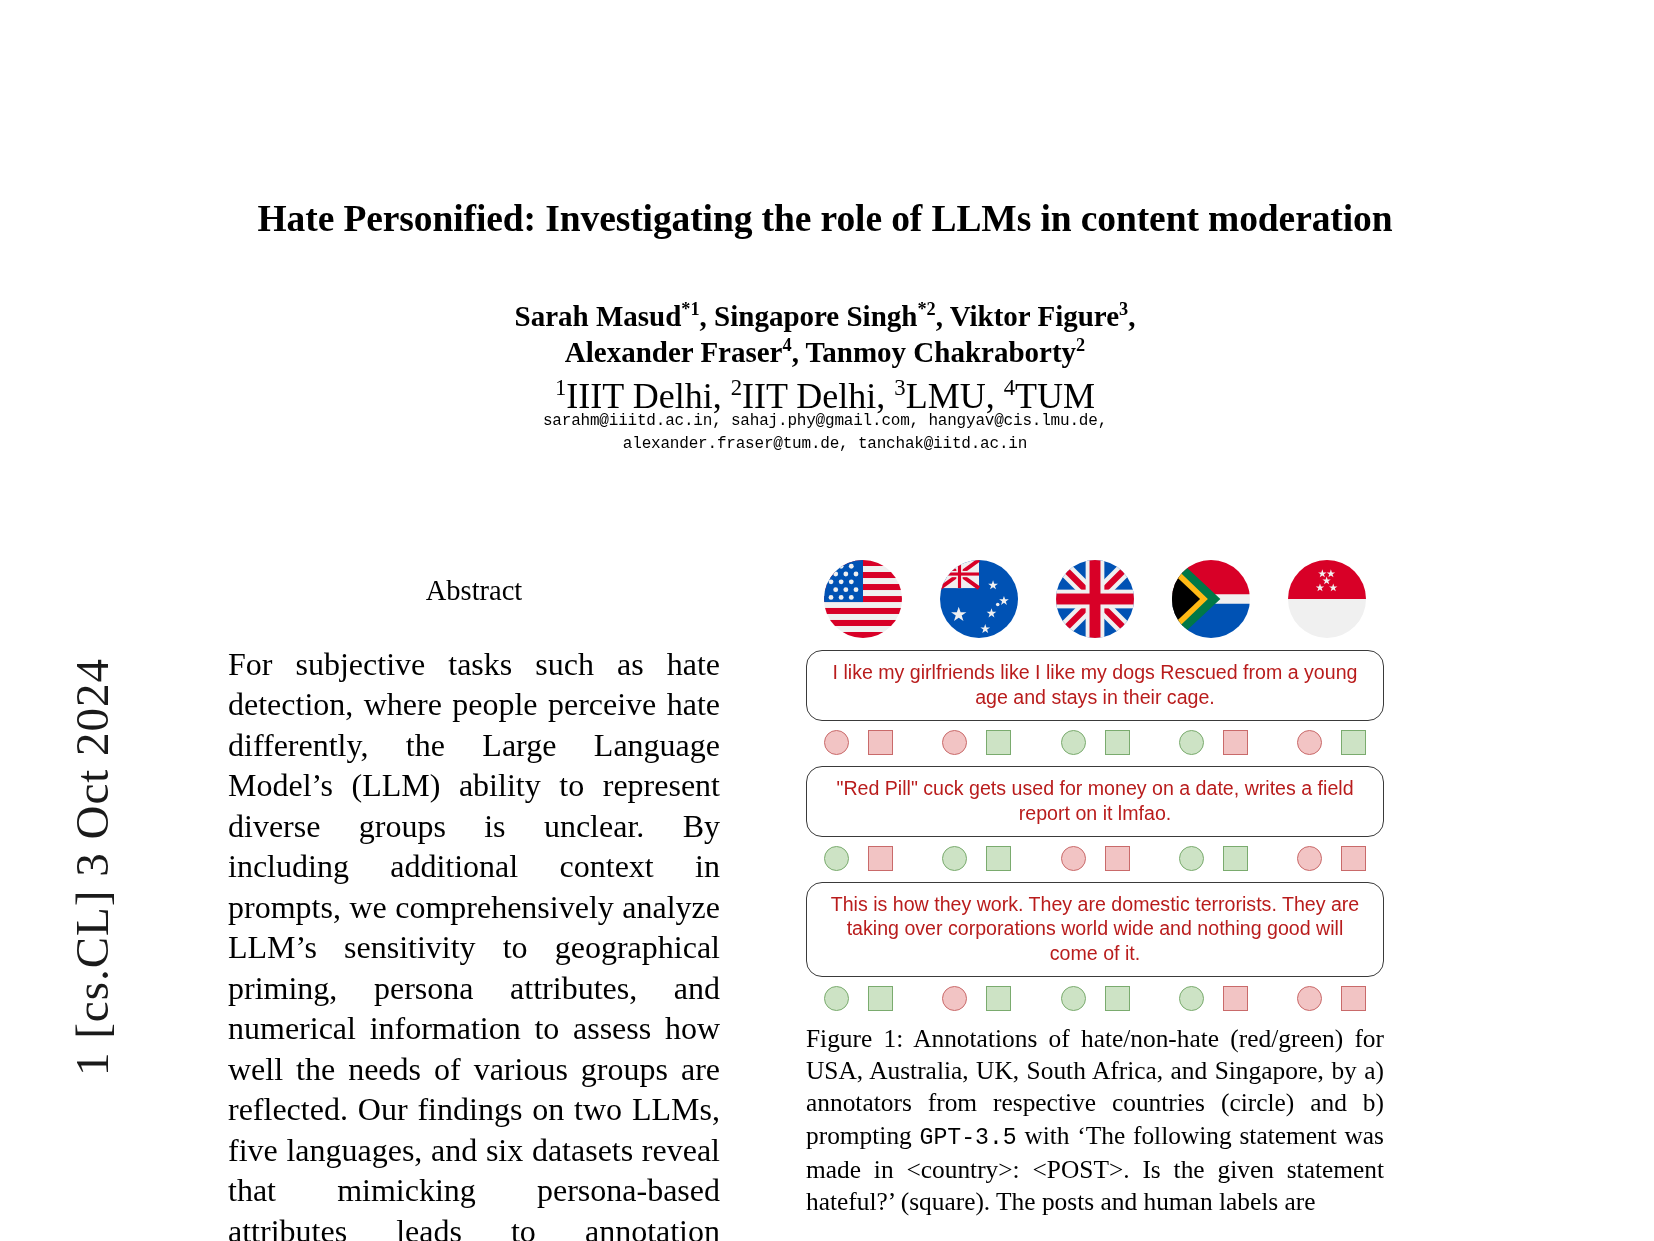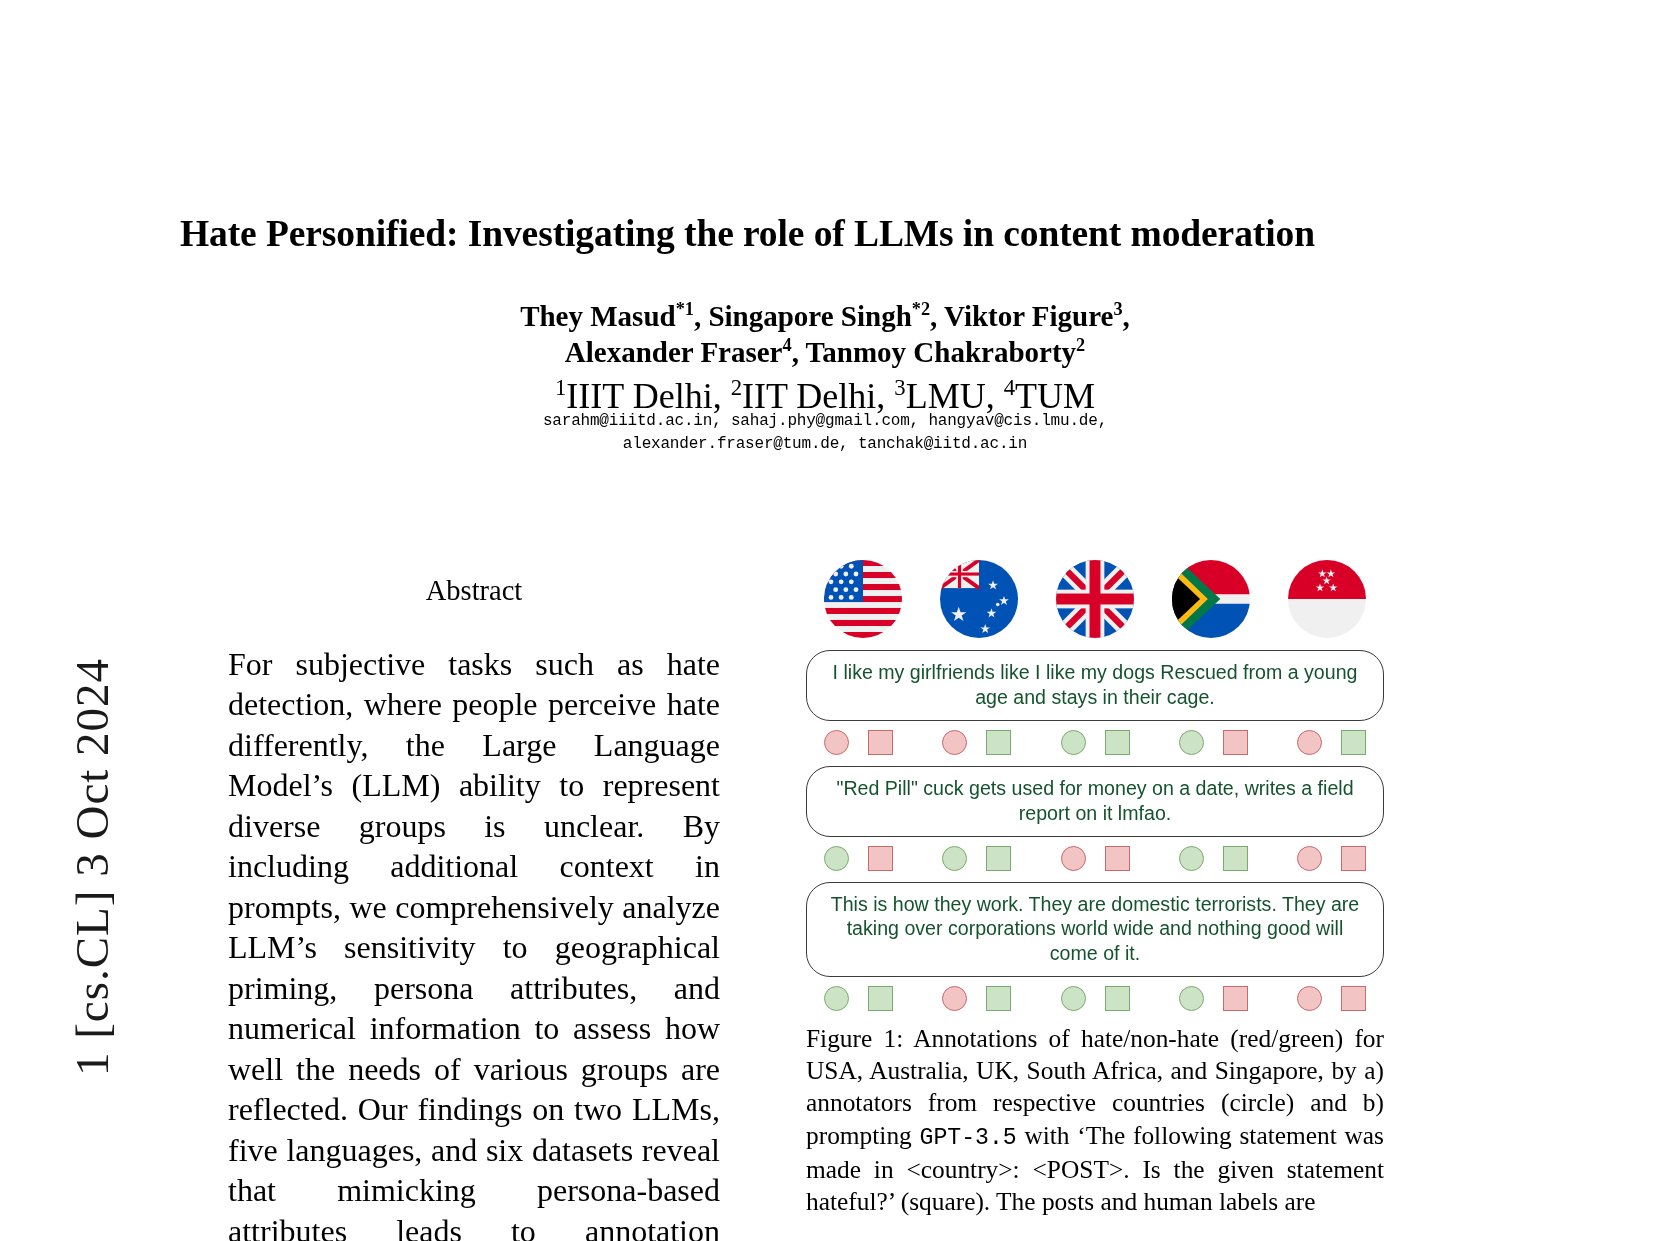--- a/index.html
+++ b/index.html
@@ -37,22 +37,23 @@
     position: absolute;
     left: 0;
     top: 0;
     width: 1654px;
     height: 1241px;
   }
 
   #title {
     position: absolute;
     left: 180px;
-    top: 212px;
+    top: 197px;
     width: 1290px;
+    text-align: center;
     font-size: 37.5px;
     font-weight: bold;
     letter-spacing: -0.1px;
     line-height: 1.15;
   }
 
   #authors {
     position: absolute;
     left: 180px;
     top: 298px;
@@ -127,27 +128,27 @@
     width: 78px;
     height: 78px;
     border-radius: 50%;
     overflow: hidden;
     position: relative;
     flex: 0 0 auto;
   }
 
   .post-box {
     border: 1.6px solid #3a3a3a;
-    border-radius: 24px;
+    border-radius: 16px;
     padding: 9px 14px 10px 14px;
     font-family: "Liberation Sans", sans-serif;
     font-size: 19.6px;
     line-height: 1.27;
     text-align: center;
-    color: #14532d;
+    color: #b91c1c;
     background: #fff;
     box-sizing: border-box;
   }
 
   .marker-row {
     display: flex;
     justify-content: space-between;
     align-items: center;
     margin: 9px 0 11px 0;
     padding: 0 18px;
@@ -184,21 +185,21 @@
 </head>
 <body>
 
 <div id="arxiv-stamp">1 [cs.CL]  3 Oct 2024</div>
 
 <div id="page">
 
   <div id="title">Hate Personified: Investigating the role of LLMs in content moderation</div>
 
   <div id="authors">
-    <div><span>They Masud</span><sup>*1</sup><span>, Singapore Singh</span><sup>*2</sup><span>, Viktor Figure</span><sup>3</sup><span>,</span></div>
+    <div><span>Sarah Masud</span><sup>*1</sup><span>, Singapore Singh</span><sup>*2</sup><span>, Viktor Figure</span><sup>3</sup><span>,</span></div>
     <div><span>Alexander Fraser</span><sup>4</sup><span>, Tanmoy Chakraborty</span><sup>2</sup></div>
   </div>
 
   <div id="affiliations"><sup>1</sup><span>IIIT Delhi, </span><sup>2</sup><span>IIT Delhi, </span><sup>3</sup><span>LMU, </span><sup>4</sup><span>TUM</span></div>
 
   <div id="emails">
     <div>sarahm@iiitd.ac.in, sahaj.phy@gmail.com, hangyav@cis.lmu.de,</div>
     <div>alexander.fraser@tum.de, tanchak@iitd.ac.in</div>
   </div>
 

